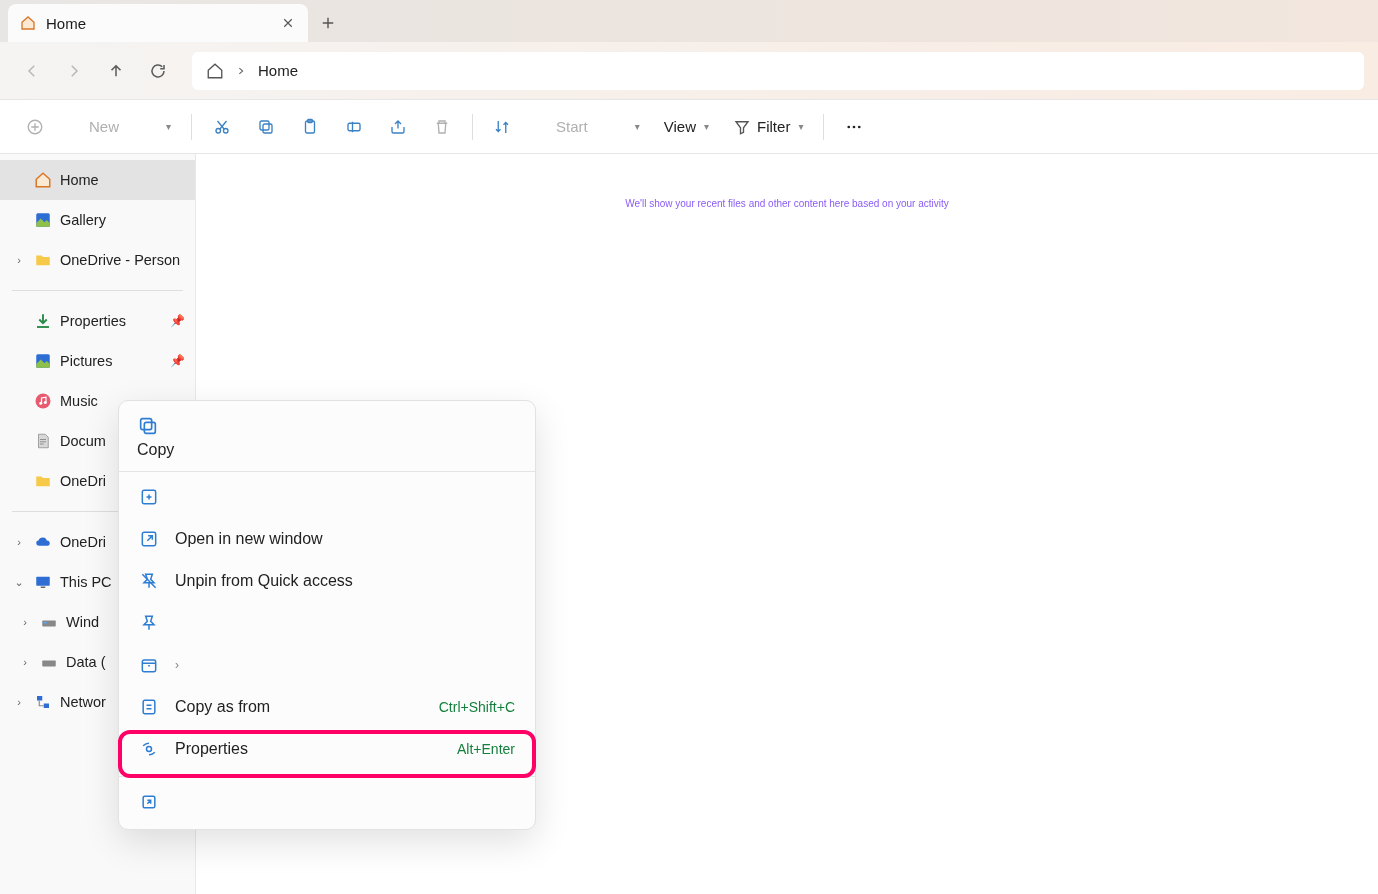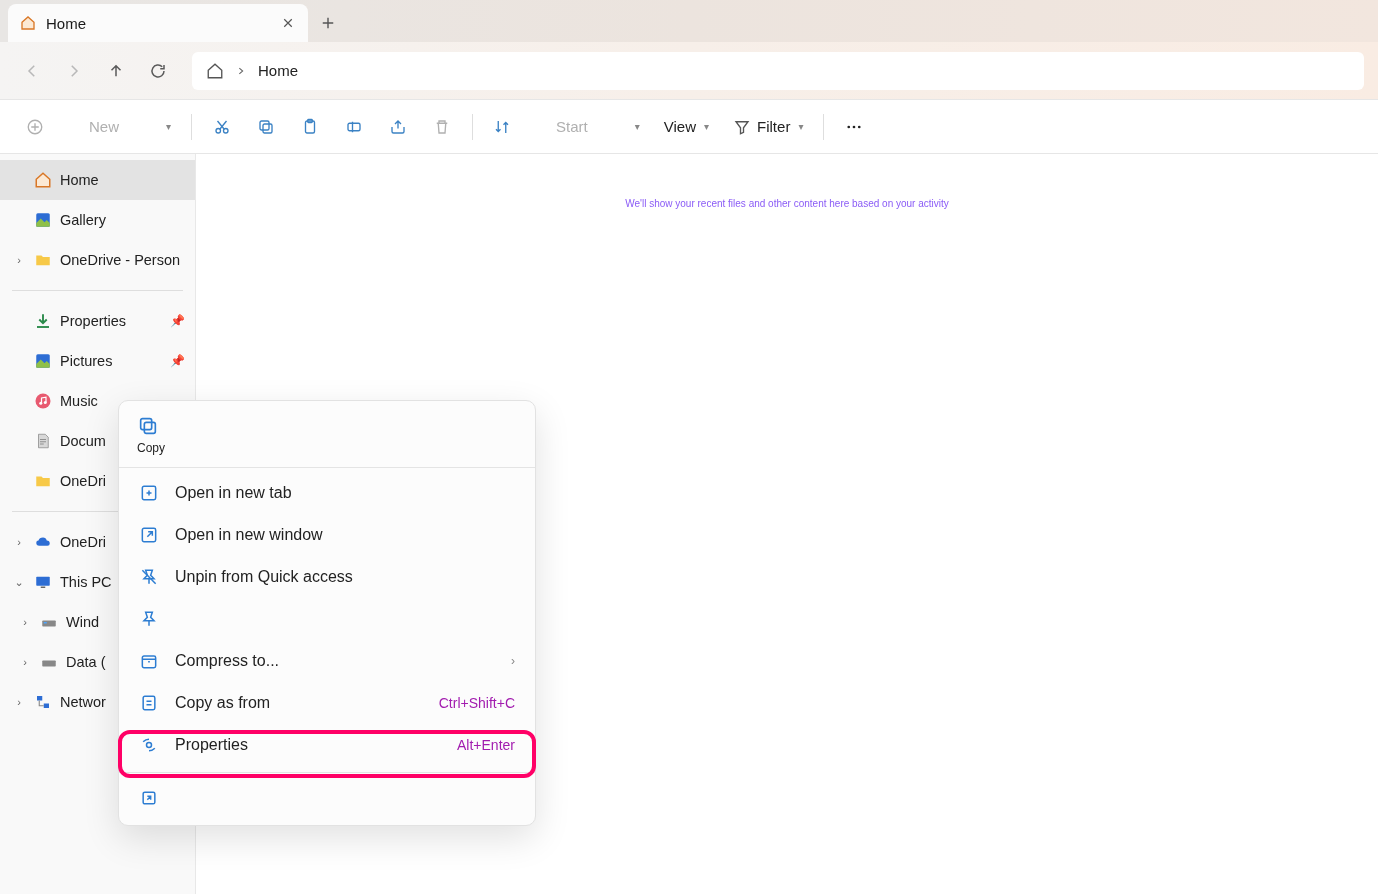--- a/index.html
+++ b/index.html
@@ -46,26 +46,26 @@
   .sb-divider { height: 1px; background: #dedede; margin: 10px 12px; }
   
   
   .content { flex: 1; background: #fff; padding-top: 44px; text-align: center; }
   .content-msg { font-size: 10px; color: #8b5cf6; }
   
   
   .context-menu { position: absolute; left: 118px; top: 400px; width: 418px; background: #fcfcfc; border: 1px solid #e2e2e2; border-radius: 10px; box-shadow: 0 12px 36px rgba(0,0,0,0.12); padding: 6px 6px; z-index: 100; }
   .cm-head { padding: 8px 12px 10px 12px; }
   .cm-head-icon { width: 24px; height: 24px; color: #2d7dd2; }
-  .cm-head-label { font-size: 12px; color: #222; margin-top: 4px; }
+  .cm-head-label { font-size: 16px; color: #222; margin-top: 4px; }
   .cm-sep { height: 1px; background: #e4e4e4; margin: 2px -6px 4px -6px; }
   .cm-item { height: 42px; display: flex; align-items: center; padding: 0 14px; gap: 16px; border-radius: 6px; cursor: pointer; font-size: 16px; color: #222; }
   .cm-item .cm-icon { width: 20px; height: 20px; color: #2d7dd2; flex-shrink: 0; }
   .cm-item .cm-label { flex: 1; }
-  .cm-item .cm-shortcut { font-size: 14px; color: #a21caf; }
+  .cm-item .cm-shortcut { font-size: 14px; color: #15803d; }
   .cm-item .cm-arrow { font-size: 12px; color: #888; }
   .cm-item.highlighted { position: relative; }
   .highlight-box { position: absolute; left: 118px; top: 730px; width: 418px; height: 48px; border: 4px solid #ff0066; border-radius: 12px; z-index: 120; pointer-events: none; }
   
   svg { display: block; }
 </style>
 </head>
 <body>
 
 <div class="tab-bar">
@@ -353,21 +353,20 @@
     <div class="cm-head-label">Copy</div>
   </div>
   <div class="cm-sep"></div>
   <div class="cm-item">
     <span class="cm-icon">
         <svg viewBox="0 0 24 24">
           <rect x="4" y="4" width="16" height="16" rx="2" stroke="currentColor" stroke-width="1.8" fill="none"></rect>
           <path d="M9 12 H15 M12 9 V15" stroke="currentColor" stroke-width="1.8"></path>
         </svg>
       </span>
-    <span class="cm-label">Open in new tab</span>
   </div>
   <div class="cm-item">
     <span class="cm-icon">
         <svg viewBox="0 0 24 24">
           <rect x="4" y="4" width="16" height="16" rx="2" stroke="currentColor" stroke-width="1.8" fill="none"></rect>
           <path d="M10 14 L16 8 M11 8 H16 V13" stroke="currentColor" stroke-width="1.8" fill="none"></path>
         </svg>
       </span>
     <span class="cm-label">Open in new window</span>
   </div>
@@ -387,21 +386,20 @@
         </svg>
       </span>
   </div>
   <div class="cm-item">
     <span class="cm-icon">
         <svg viewBox="0 0 24 24">
           <rect x="4" y="6" width="16" height="14" rx="2" stroke="currentColor" stroke-width="1.8" fill="none"></rect>
           <path d="M4 10 H20 M11 13 H13" stroke="currentColor" stroke-width="1.8"></path>
         </svg>
       </span>
-    <span class="cm-label">Compress to...</span>
     <span class="cm-arrow">›</span>
   </div>
   <div class="cm-item">
     <span class="cm-icon">
         <svg viewBox="0 0 24 24">
           <rect x="5" y="4" width="14" height="16" rx="2" stroke="currentColor" stroke-width="1.8" fill="none"></rect>
           <path d="M9 10 H15 M9 14 H15" stroke="currentColor" stroke-width="1.8"></path>
         </svg>
       </span>
     <span class="cm-label">Copy as from</span>

